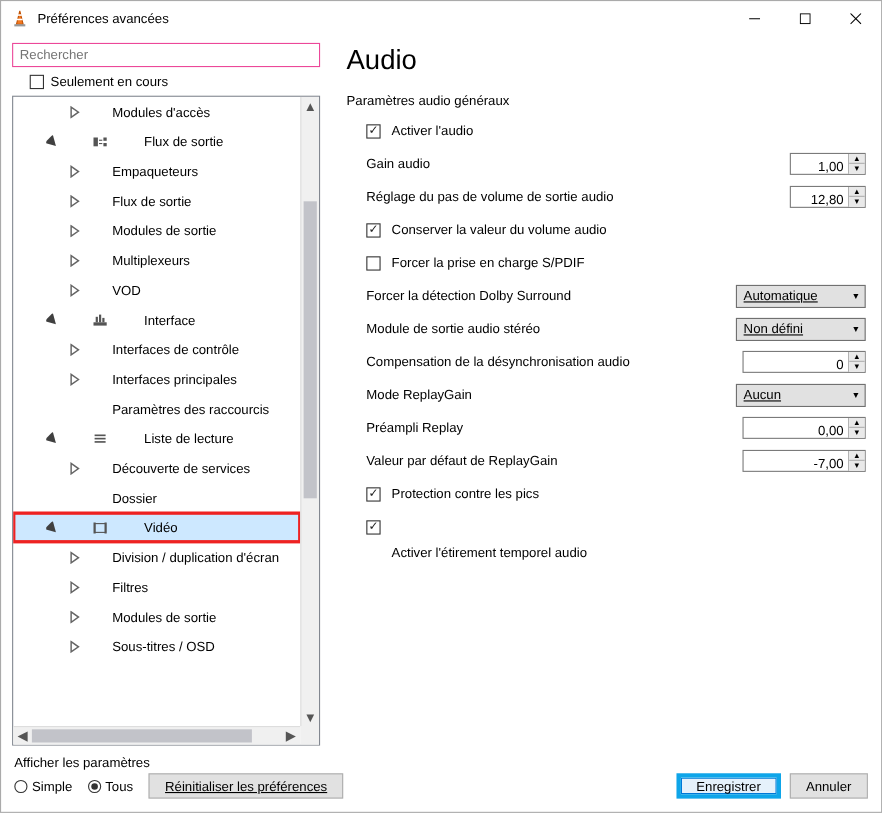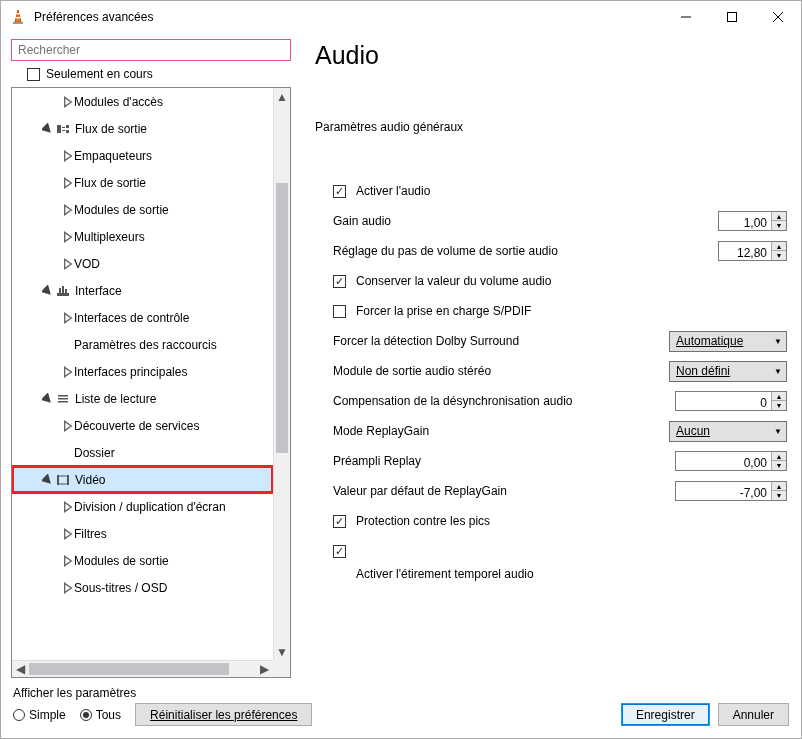--- a/index.html
+++ b/index.html
@@ -10,38 +10,38 @@
 .titlebar .title{flex:1;}
 .titlebar .winbtn{width:46px;height:32px;display:flex;align-items:center;justify-content:center;}
 .content{flex:1;display:flex;padding:6px 10px 0 10px;overflow:hidden;}
 .left{width:280px;display:flex;flex-direction:column;}
 .search{height:22px;border:1px solid #ec4899;padding:2px 6px;color:#b91c1c;background:#fff;width:100%;}
 .onlyrow{display:flex;align-items:center;margin:6px 0 6px 0;padding-left:16px;}
 .chkbox{width:13px;height:13px;border:1px solid #333;margin-right:6px;display:inline-flex;align-items:center;justify-content:center;}
 .chkbox.checked::after{content:"✓";font-size:11px;line-height:1;color:#222;}
 .treewrap{flex:1;border:1px solid #828790;position:relative;overflow:hidden;}
 .tree{position:absolute;top:0;left:0;right:17px;bottom:17px;overflow:hidden;}
-.tree-row{height:27px;display:flex;align-items:center;white-space:nowrap;}
+.tree-row{height:27px;display:flex;align-items:center;white-space:nowrap;gap:28px;}
 .tree-row.highlight{background:#cde8ff;outline:3px solid #e22;outline-offset:-2px;}
 .arrow{width:12px;display:inline-flex;justify-content:center;color:#555;}
 .arrow .blank{width:9px;height:9px;}
 .indent1{padding-left:30px;}
 .indent2{padding-left:50px;}
 .icon{width:18px;display:inline-flex;justify-content:center;margin-right:3px;}
 .vscroll{position:absolute;top:0;right:0;bottom:17px;width:17px;background:#f0f0f0;border-left:1px solid #ddd;}
 .vscroll .thumb{position:absolute;left:2px;right:2px;top:95px;height:270px;background:#c2c3c9;}
 .vscroll .arr{position:absolute;left:0;right:0;height:17px;display:flex;align-items:center;justify-content:center;color:#555;}
 .vscroll .up{top:0;}
 .vscroll .down{bottom:0;}
 .hscroll{position:absolute;left:0;right:17px;bottom:0;height:17px;background:#f0f0f0;border-top:1px solid #ddd;}
 .hscroll .thumb{position:absolute;top:2px;bottom:2px;left:17px;width:200px;background:#c2c3c9;}
 .hscroll .arr{position:absolute;top:0;bottom:0;width:17px;display:flex;align-items:center;justify-content:center;color:#555;}
 .hscroll .l{left:0;} .hscroll .r{right:0;}
 .corner{position:absolute;right:0;bottom:0;width:17px;height:17px;background:#f0f0f0;}
-.right{flex:1;padding:0 4px 0 24px;display:flex;flex-direction:column;gap:36px;}
+.right{flex:1;padding:0 4px 0 24px;display:flex;flex-direction:column;}
 .panel-title{font-size:25px;font-weight:400;margin:2px 0 14px 0;}
 .section-label{margin-bottom:6px;}
 .form{padding-left:18px;}
 .form-row{height:30px;display:flex;align-items:center;}
 .form-row .lbl{flex:1;}
 .ctrl{display:flex;align-items:center;}
 .spinner{display:flex;align-items:flex-end;border:1px solid #7a7a7a;height:20px;background:#fff;}
 .spinner .val{width:52px;text-align:right;padding:0 4px;}
 .spinner .btns{width:15px;display:flex;flex-direction:column;border-left:1px solid #aaa;}
 .spinner .btns div{height:9px;display:flex;align-items:center;justify-content:center;font-size:7px;background:#e9e9e9;}
@@ -50,21 +50,21 @@
 .dropdown{height:21px;border:1px solid #707070;background:#e1e1e1;display:flex;align-items:center;min-width:118px;}
 .dropdown .dval{flex:1;padding:0 6px;text-decoration:underline;}
 .dropdown .darr{width:16px;text-align:center;font-size:8px;}
 .footer{border-top:0;padding:8px 12px 12px 12px;}
 .footer-top{margin-bottom:3px;}
 .footer-row{display:flex;align-items:center;}
 .radio{width:12px;height:12px;border:1px solid #333;border-radius:50%;margin-right:4px;display:inline-flex;align-items:center;justify-content:center;}
 .radio.sel::after{content:"";width:6px;height:6px;border-radius:50%;background:#333;}
 .radiolbl{margin-right:14px;}
 .btn{height:23px;border:1px solid #adadad;background:#e1e1e1;padding:0 14px;display:inline-flex;align-items:center;justify-content:center;}
-.btn.primary{border:1px solid #0ea5e9;background:#e5f1fb;box-shadow:inset 0 0 0 1px #0078d7;}
+.btn.primary{border:4px solid #0ea5e9;background:#e5f1fb;box-shadow:inset 0 0 0 1px #0078d7;}
 .spacer{flex:1;}
 .gap{width:8px;display:inline-block;}
 </style>
 </head>
 <body>
 
 <div class="window">
   <div class="titlebar">
     <span class="cone">
       <svg viewBox="0 0 18 18">
@@ -186,31 +186,31 @@
             <div class="tree-row indent2">
               <span class="arrow">
                 <svg viewBox="0 0 9 9">
                   <polygon points="2,1 7,4.5 2,8" fill="none" stroke="#666"></polygon>
                 </svg>
               </span>
               <span>Interfaces de contrôle</span>
             </div>
             <div class="tree-row indent2">
               <span class="arrow">
+                <svg viewBox="0 0 9 9">
+                  <polygon points="2,1 7,4.5 2,8" fill="none" stroke="#666"></polygon>
+                </svg>
+              </span>
+              <span>Interfaces principales</span>
+            </div>
+            <div class="tree-row indent2">
+              <span class="arrow">
                 <span class="blank"></span>
               </span>
               <span>Paramètres des raccourcis</span>
-            </div>
-            <div class="tree-row indent2">
-              <span class="arrow">
-                <svg viewBox="0 0 9 9">
-                  <polygon points="2,1 7,4.5 2,8" fill="none" stroke="#666"></polygon>
-                </svg>
-              </span>
-              <span>Interfaces principales</span>
             </div>
             <div class="tree-row indent1">
               <span class="arrow">
                 <svg viewBox="0 0 9 9">
                   <polygon points="1,1 8,5 1,9" fill="#404040" transform="rotate(45 4.5 4.5)"></polygon>
                 </svg>
               </span>
               <span class="icon">
                 <svg width="14" height="14">
                   <rect x="2" y="3" width="10" height="1.5" fill="#555"></rect>

